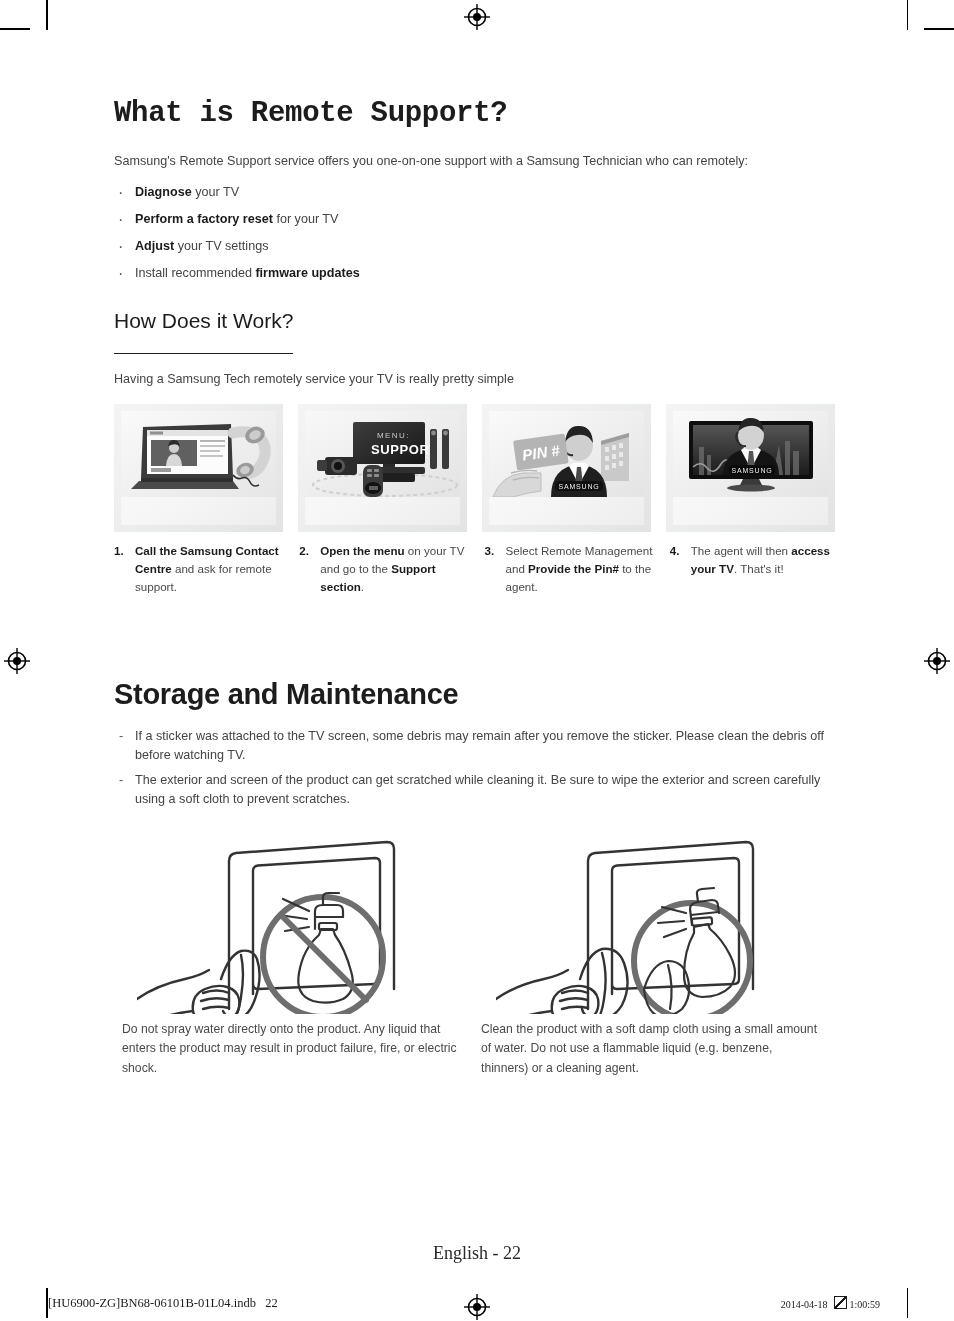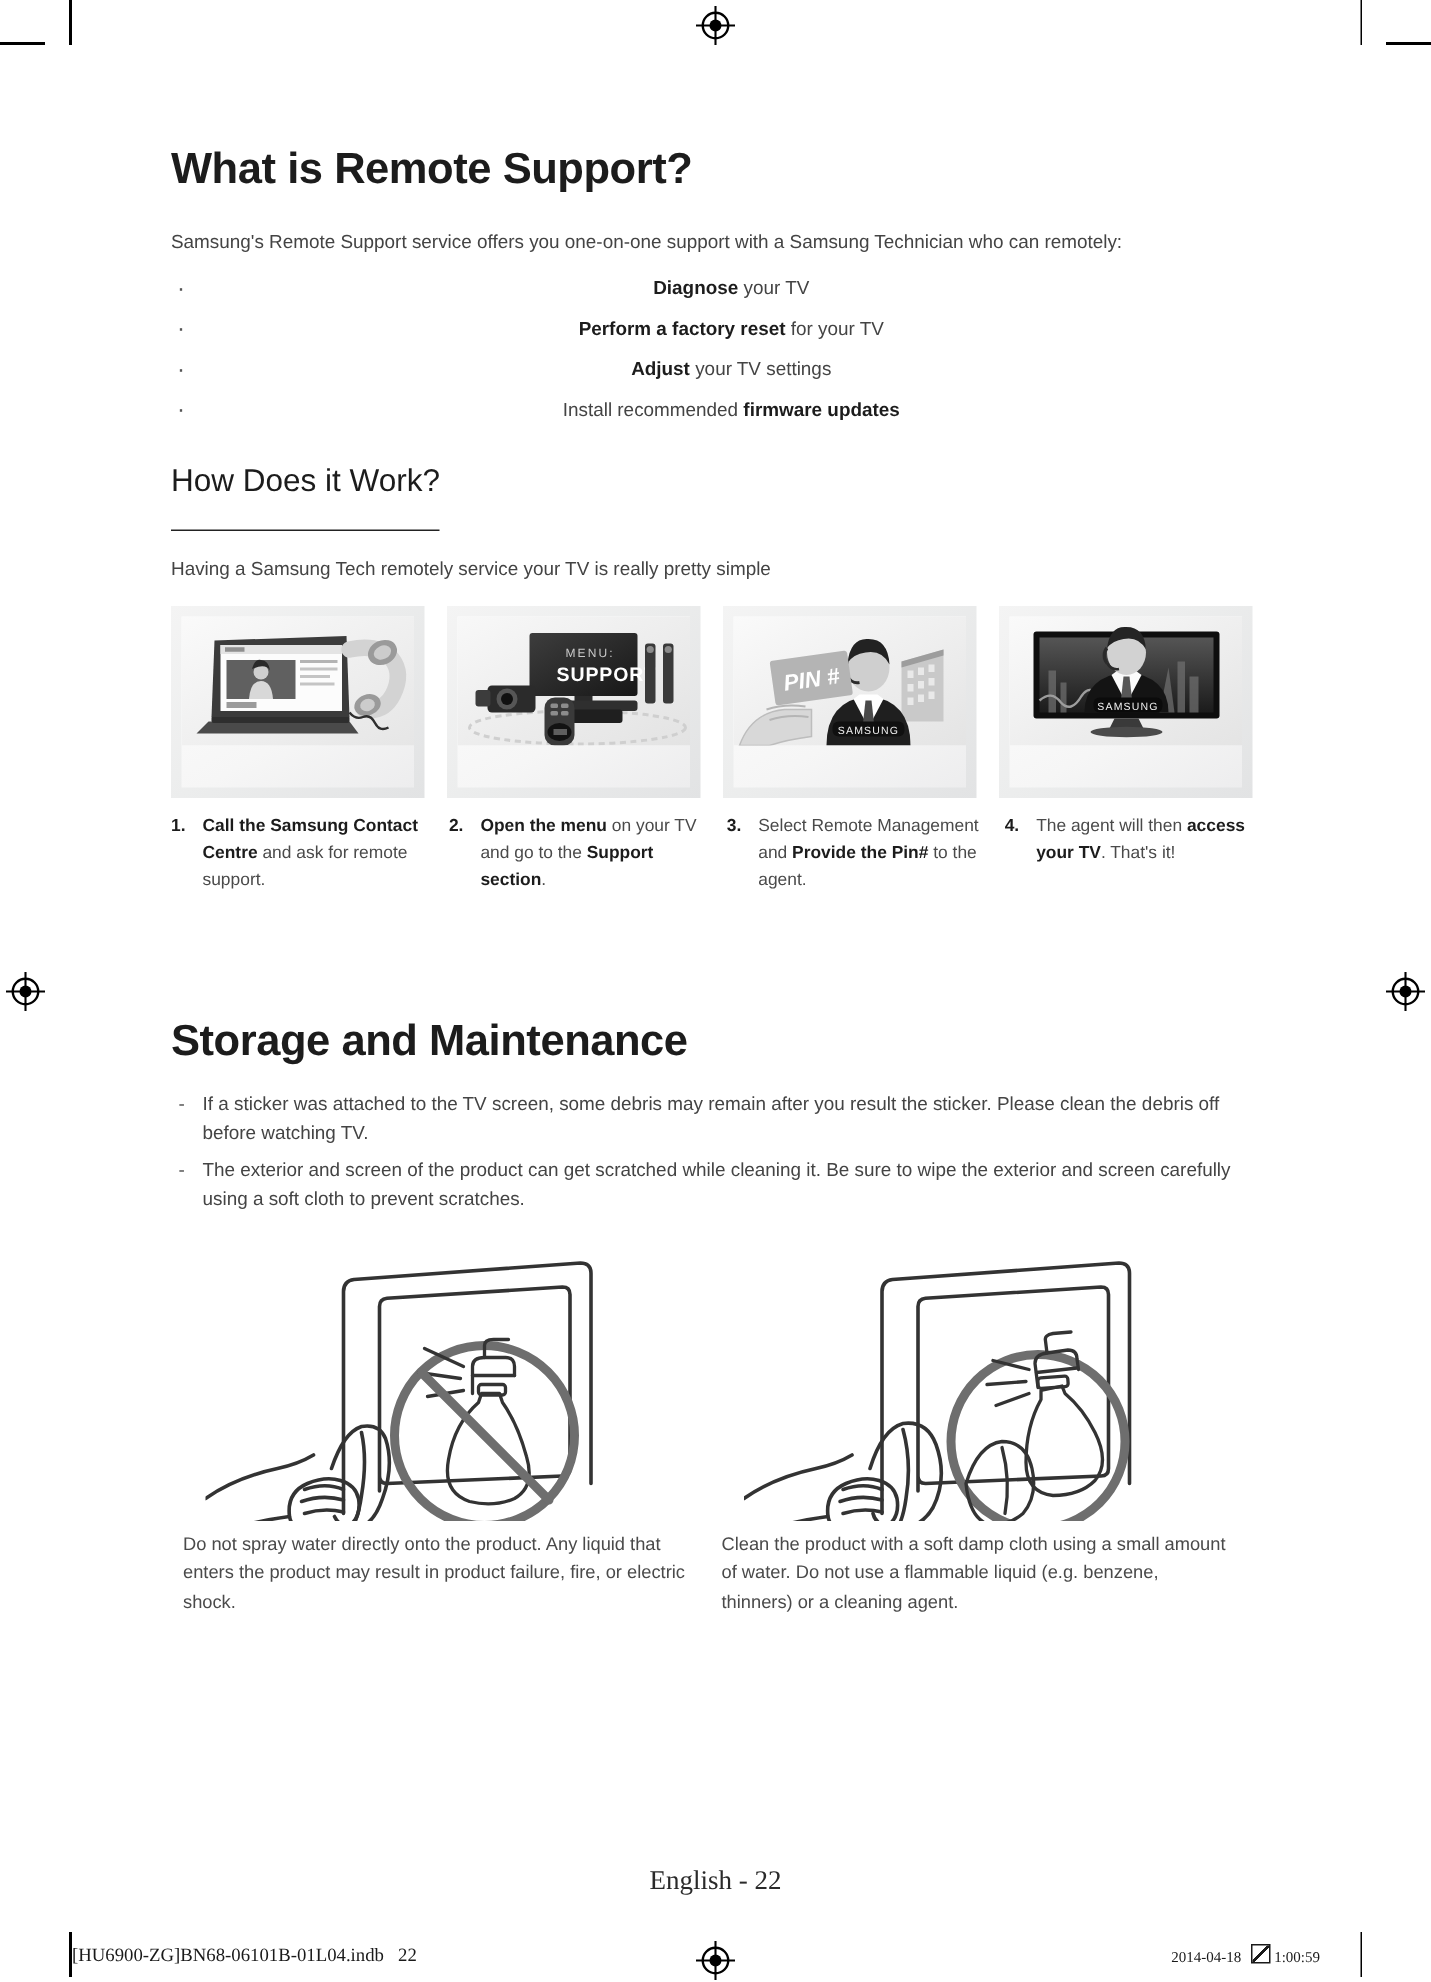--- a/index.html
+++ b/index.html
@@ -35,34 +35,34 @@
     width: 726px;
   }
 
   h1.title {
     font-size: 29px;
     font-weight: bold;
     color: #1c1c1c;
     margin: 0 0 22px 0;
     letter-spacing: -0.3px;
     line-height: 1.1;
+    font-family: Liberation Mono, monospace;
   }
 
   .intro {
     font-size: 12.6px;
     line-height: 1.45;
     margin: 0 0 14px 0;
     color: #444;
   }
 
   ul.dot-list {
     list-style: none;
     margin: 0 0 26px 0;
     padding: 0;
-    text-align: center;
   }
   ul.dot-list li {
     font-size: 12.6px;
     line-height: 1.35;
     color: #444;
     padding-left: 21px;
     position: relative;
     margin-bottom: 10px;
   }
   ul.dot-list li:before {
@@ -503,21 +503,21 @@
     </div>
     <div class="step-cap">
       <span class="num">4.</span>
       <span>The agent will then </span><b>access your TV</b><span>. That's it!</span>
     </div>
   </div>
 
   <h1 class="title2">Storage and Maintenance</h1>
 
   <ul class="dash-list">
-    <li>If a sticker was attached to the TV screen, some debris may remain after you result the sticker. Please clean the debris off before watching TV.</li>
+    <li>If a sticker was attached to the TV screen, some debris may remain after you remove the sticker. Please clean the debris off before watching TV.</li>
     <li>The exterior and screen of the product can get scratched while cleaning it. Be sure to wipe the exterior and screen carefully using a soft cloth to prevent scratches.</li>
   </ul>
 
   <div class="illus-row">
 
     <div class="illus-cell">
       <div>
       <svg width="330" height="175" viewBox="0 0 330 175">
         <g fill="none" stroke="#333" stroke-width="2.4" stroke-linejoin="round" stroke-linecap="round">
 

